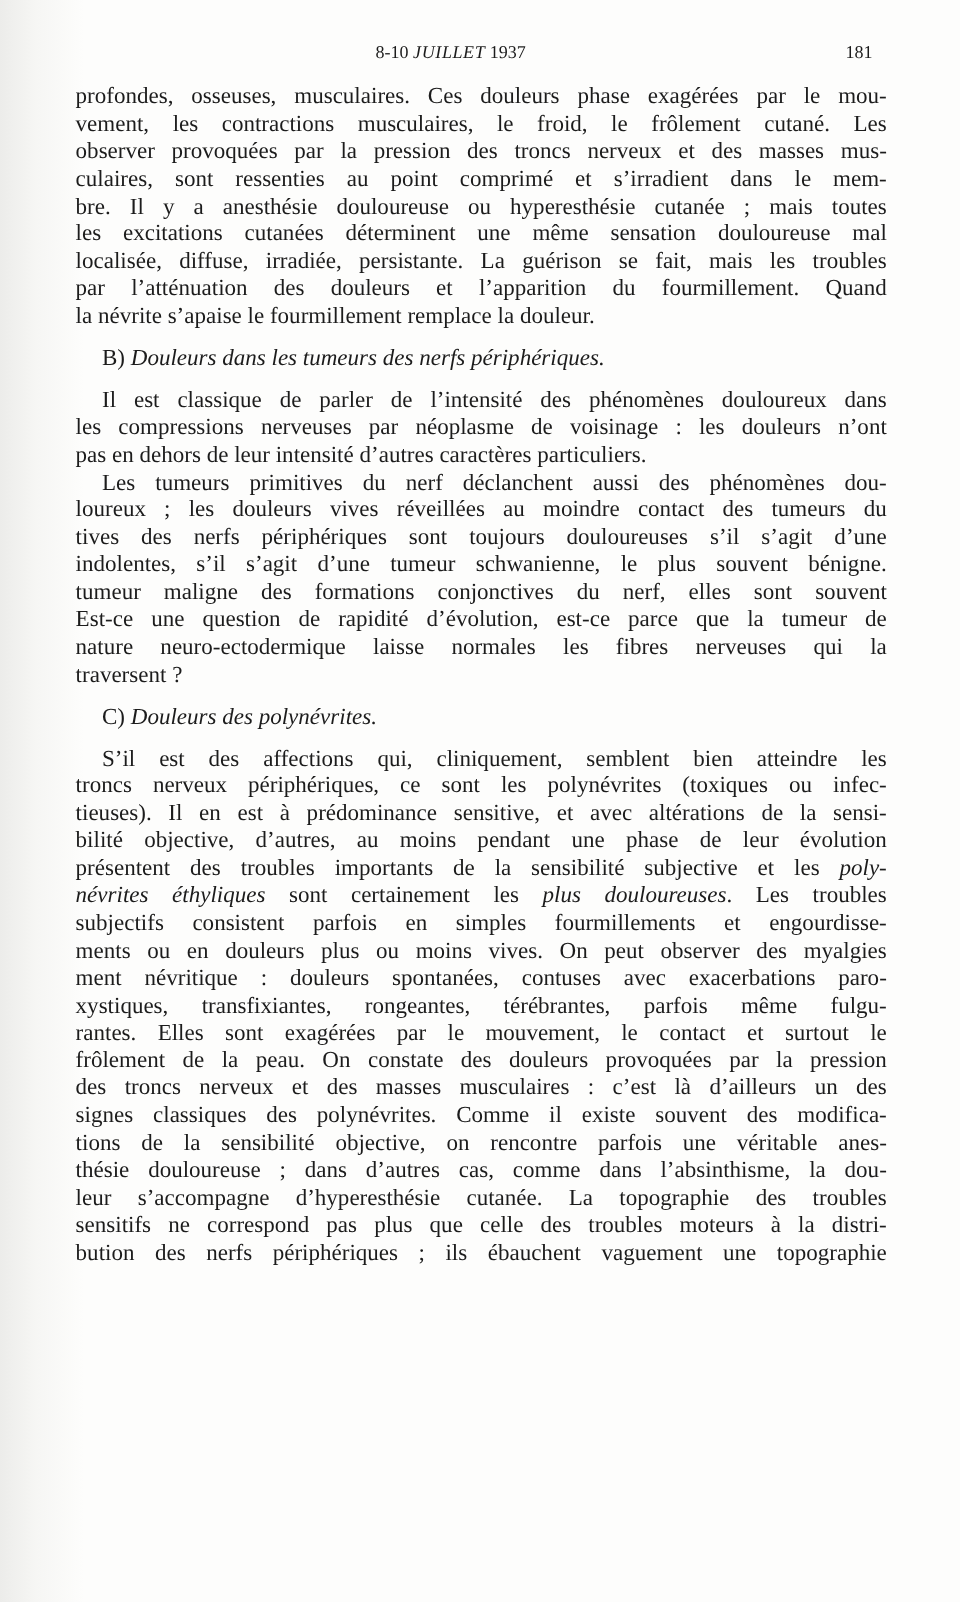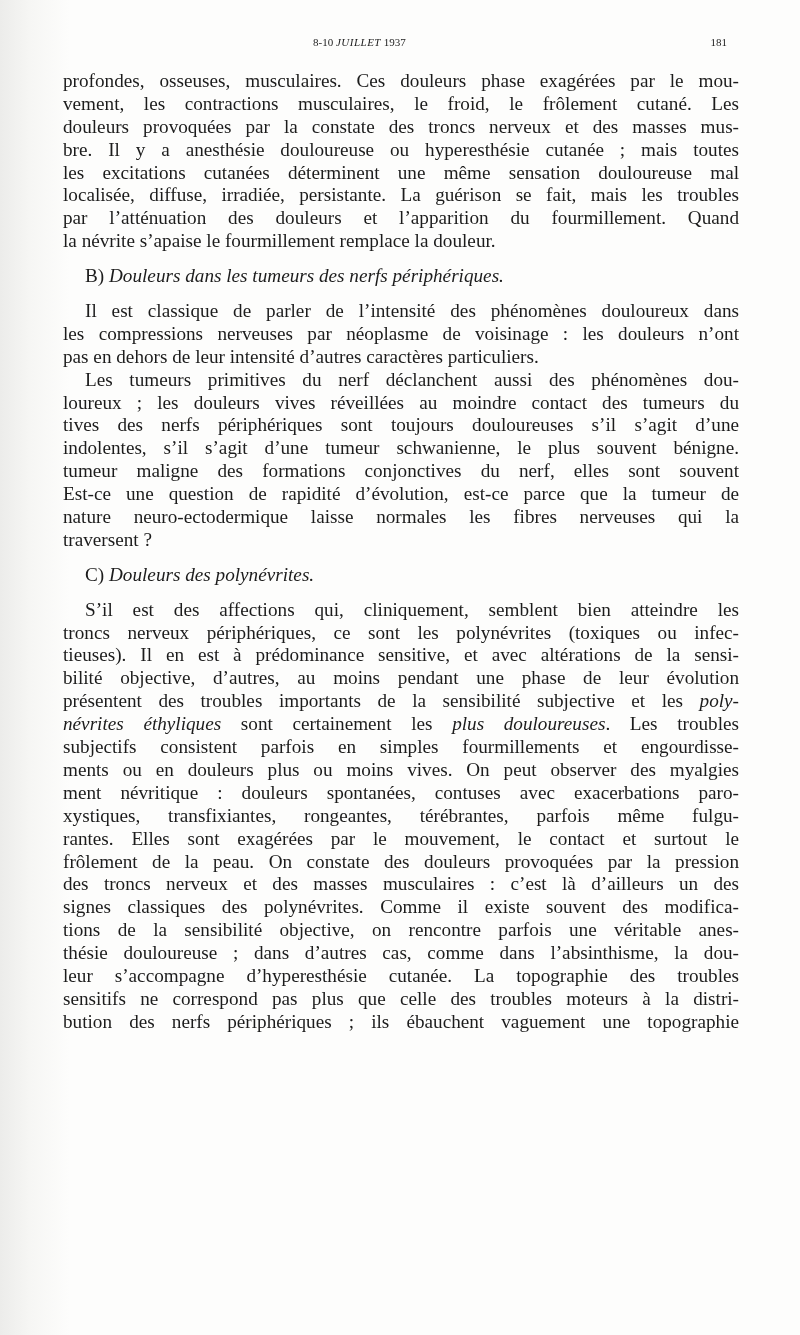--- a/index.html
+++ b/index.html
@@ -6,21 +6,21 @@
   body {
     width: 800px; height: 1335px; overflow: hidden;
     background: #fdfdfc;
     background-image: linear-gradient(90deg, #ececea 0px, #f6f6f4 30px, #fdfdfc 70px, #fdfdfc 100%);
     font-family: "DejaVu Serif", "Liberation Serif", serif;
     color: #1c1c1c;
     position: relative;
   }
   .page { position: absolute; left: 63px; top: 36px; width: 676px; }
   .running-head {
-    position: relative; height: 22px; font-size: 11px;
+    position: relative; height: 22px; font-size: 15px;
     font-family: "Liberation Serif", "DejaVu Serif", serif;
   }
   .running-head .date { position: absolute; left: 250px; top: 0; }
   .running-head .date i { font-style: italic; letter-spacing: 0.5px; }
   .running-head .pageno { position: absolute; right: 12px; top: 0; }
   .body-text {
     margin-top: 12px;
     font-family: "Liberation Serif", "DejaVu Serif", serif;
     font-size: 19.2px; line-height: 22.9px;
     text-align: justify;
@@ -41,21 +41,22 @@
   <div class="running-head">
     <span class="date"><span>8-10 </span><i>JUILLET</i><span> 1937</span></span>
     <span class="pageno">181</span>
   </div>
 
   <div class="body-text">
 
     <div>
       <span class="line">profondes, osseuses, musculaires. Ces douleurs phase exagérées par le mou-</span>
       <span class="line">vement, les contractions musculaires, le froid, le frôlement cutané. Les</span>
-      <span class="line">douleurs provoquées par la constate des troncs nerveux et des masses mus-</span>
+      <span class="line">observer provoquées par la pression des troncs nerveux et des masses mus-</span>
+      <span class="line">culaires, sont ressenties au point comprimé et s’irradient dans le mem-</span>
       <span class="line">bre. Il y a anesthésie douloureuse ou hyperesthésie cutanée ; mais toutes</span>
       <span class="line">les excitations cutanées déterminent une même sensation douloureuse mal</span>
       <span class="line">localisée, diffuse, irradiée, persistante. La guérison se fait, mais les troubles</span>
       <span class="line">par l’atténuation des douleurs et l’apparition du fourmillement. Quand</span>
       <span class="line last">la névrite s’apaise le fourmillement remplace la douleur.</span>
     </div>
 
     <div class="line last indent heading"><span class="label">B) </span><span class="title">Douleurs dans les tumeurs des nerfs périphériques.</span></div>
 
     <div>

